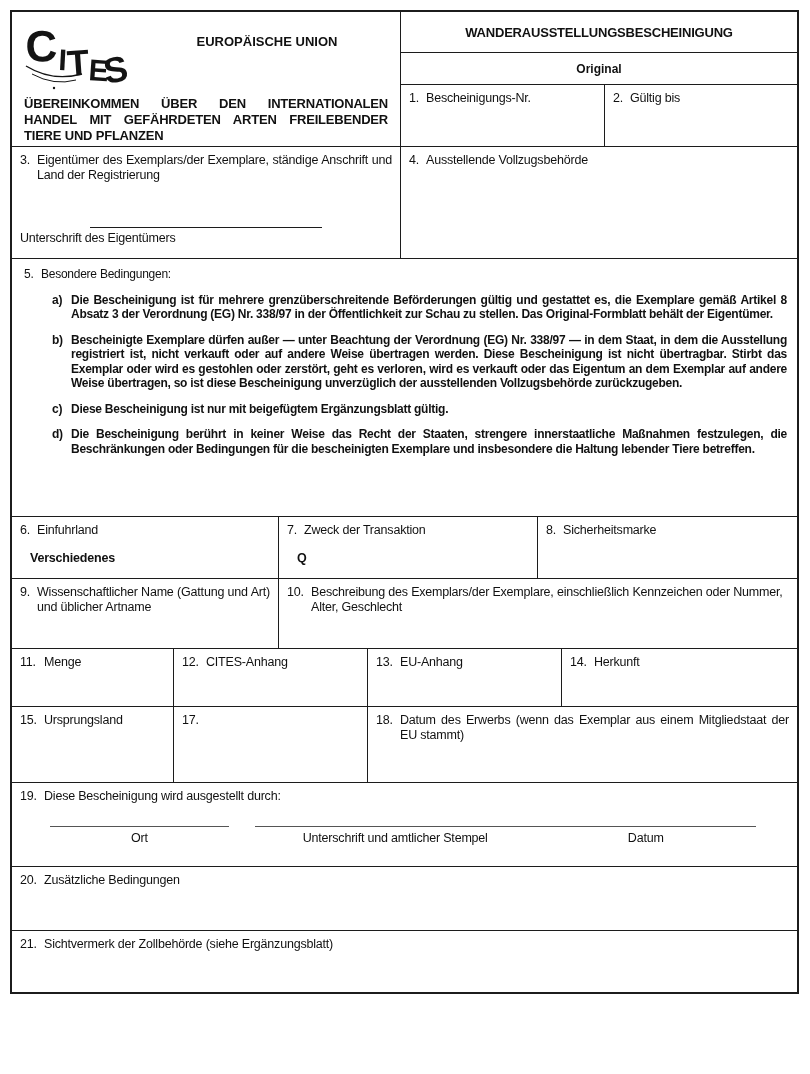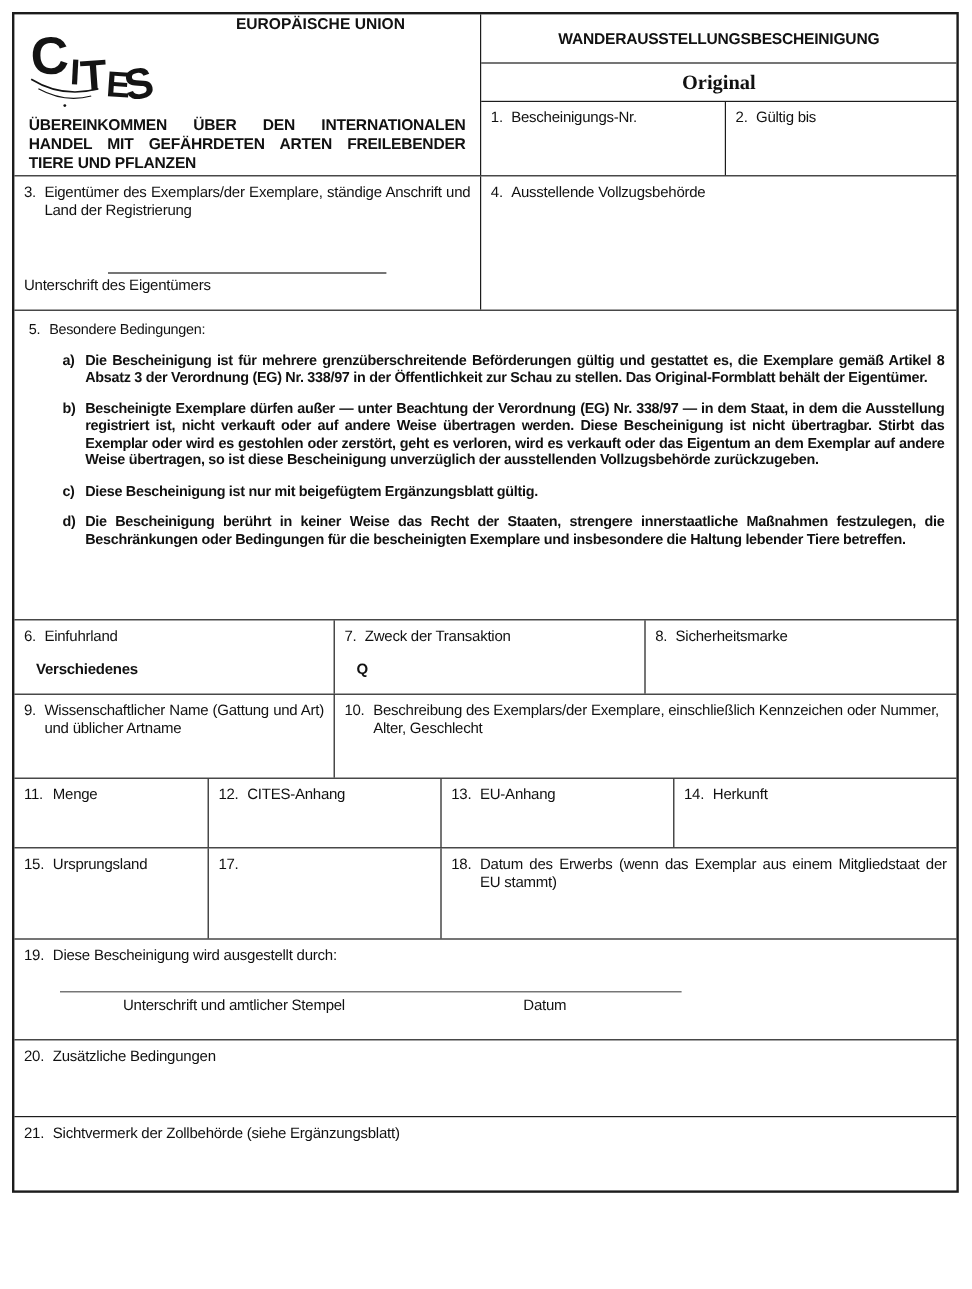--- a/index.html
+++ b/index.html
@@ -15,27 +15,27 @@
   .lbl{display:flex;}
   .lbl .num{flex:0 0 17px;}
   .lbl .num.w2{flex:0 0 24px;}
   .lbl .txt{flex:1;}
   .just{text-align:justify;}
   
   .hdr{height:134px;}
   .hdr-left{width:389px;display:flex;flex-direction:column;box-sizing:border-box;}
   .logo-row{display:flex;align-items:flex-start;height:82px;}
   .logo{margin:8px 0 0 12px;width:110px;height:72px;flex:0 0 auto;}
-  .eu-label{flex:1;text-align:center;font-weight:bold;font-size:13px;letter-spacing:0;}
+  .eu-label{flex:1;text-align:center;font-weight:bold;font-size:13px;padding-top:22px;letter-spacing:0;}
   .conv-title{padding:2px 12px 0 12px;font-weight:bold;font-size:13px;line-height:16px;text-align:justify;letter-spacing:-0.2px;}
   .hdr-right{flex:1;display:flex;flex-direction:column;}
   .cert-title{height:41px;box-sizing:border-box;display:flex;align-items:center;justify-content:center;
               font-weight:bold;font-size:13px;letter-spacing:-0.2px;}
   .orig-row{height:32px;box-sizing:border-box;display:flex;align-items:center;justify-content:center;
-            font-weight:bold;font-size:17px;font-family:Liberation Serif, serif;}
+            font-weight:bold;font-size:12px;}
   .r12{flex:1;display:flex;}
   .c1{width:204px;}
   .c2{flex:1;}
   
   .sec34{height:112px;}
   .box3{width:389px;display:flex;flex-direction:column;}
   .box4{flex:1;}
   .sig3{margin-top:auto;padding-bottom:6px;text-align:left;}
   .sigline{height:0;border-top:1.5px solid #1c1c1c;width:232px;margin:0 auto 3px auto;}
   .siglbl{font-size:12.5px;letter-spacing:-0.2px;}
@@ -246,20 +246,24 @@
           </div>
       </div>
     </div>
 
     <div class="cell sec19 bt">
       <div class="lbl">
           <span class="num w2">19.</span>
           <span class="txt">Diese Bescheinigung wird ausgestellt durch:</span>
         </div>
       <div class="sig19">
+        <div class="sg sg1">
+          <div class="ln"></div>
+          <div class="tx">Ort</div>
+        </div>
         <div class="sg sg3">
           <div class="ln"></div>
           <div class="tx">Unterschrift und amtlicher Stempel</div>
         </div>
         <div class="sg sg2">
           <div class="ln"></div>
           <div class="tx">Datum</div>
         </div>
       </div>
     </div>

